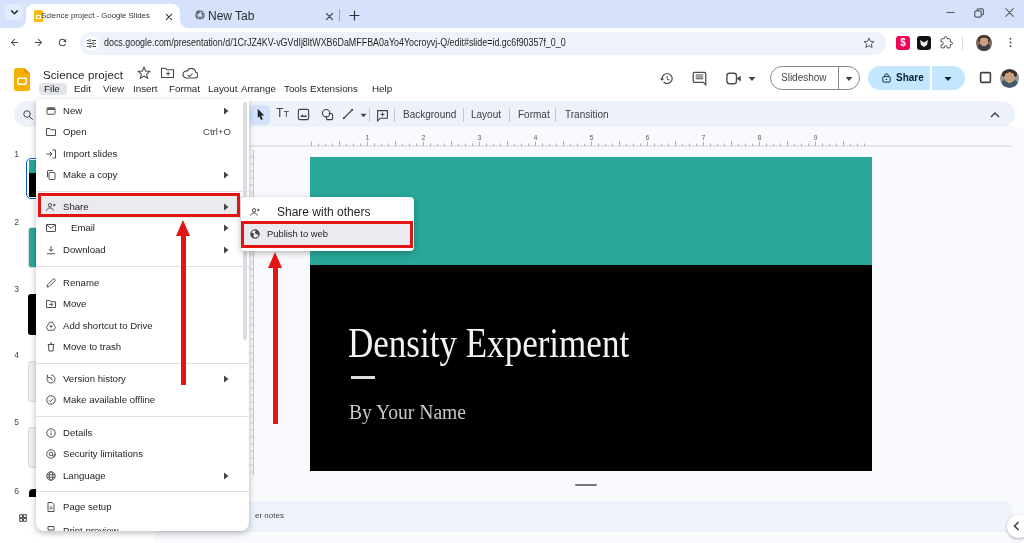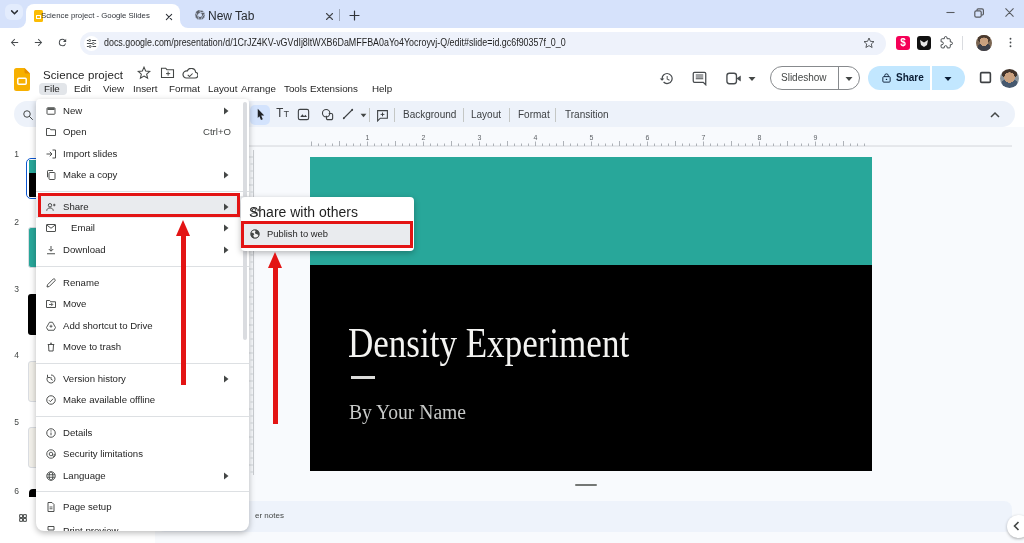--- a/index.html
+++ b/index.html
@@ -537,21 +537,21 @@
     <div style="position:absolute;left:207px;top:3px;width:4px;height:238px;background:#dadce0;border-radius:2px;"></div>
   </div>
 
 <div class="abs" id="submenu" style="left:241px;top:197px;width:173px;height:54px;background:#fff;border-radius:4px;box-shadow:0 2px 6px rgba(0,0,0,0.28);">
     <div style="position:absolute;left:3px;top:26.5px;width:167px;height:21px;background:#e9ebee;"></div>
     <svg class="abs" style="left:8px;top:9px;" width="12" height="12" viewBox="0 0 24 24">
       <circle cx="10" cy="8.5" r="3.4" fill="none" stroke="#444746" stroke-width="1.9"></circle>
       <path d="M3.5 19.5 c0-3.6 2.9-5.6 6.5-5.6 s6.5 2 6.5 5.6" fill="none" stroke="#444746" stroke-width="1.9"></path>
       <path d="M18.5 5.5 v5 M16 8 h5" stroke="#444746" stroke-width="1.9"></path>
     </svg>
-    <div style="position:absolute;left:8px;top:9px;font-size:14px;color:#1f1f1f;line-height:12px;white-space:nowrap;">Share with others</div>
+    <div style="position:absolute;left:36px;top:9px;font-size:12px;color:#1f1f1f;line-height:12px;white-space:nowrap;">Share with others</div>
     <svg class="abs" style="left:8px;top:31px;" width="12" height="12" viewBox="0 0 24 24">
       <circle cx="12" cy="12" r="9" fill="#444746"></circle>
       <path d="M12 4 a8 8 0 0 0-7.6 5.5 h3.8 l2.5 2.8 -2.2 2.7 1.6 3.8 a8 8 0 0 0 9.3-3.4 l-2.9-2.9 -3-0.4 -1.8-2.6 1.3-2.6 z" fill="#f4f4f4"></path>
       <circle cx="12" cy="12" r="8.2" fill="none" stroke="#444746" stroke-width="1.6"></circle>
     </svg>
     <div style="position:absolute;left:26px;top:31px;font-size:9.4px;color:#1f1f1f;line-height:12px;white-space:nowrap;">Publish to web</div>
   </div>
 
 <div class="abs" style="left:38px;top:193px;width:201.5px;height:24px;border:3.5px solid #e31414;"></div>
 <div class="abs" style="left:241px;top:221px;width:172px;height:27px;border:3.5px solid #e31414;"></div>

